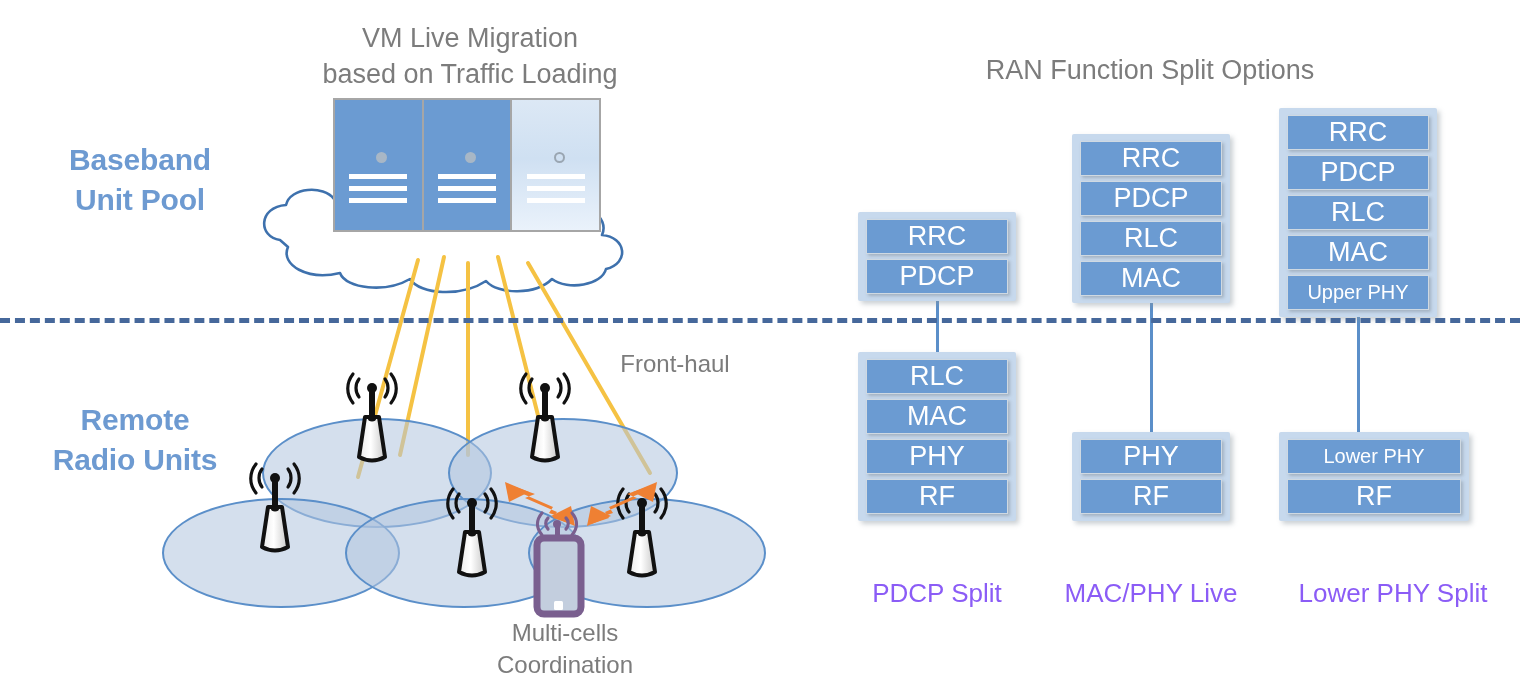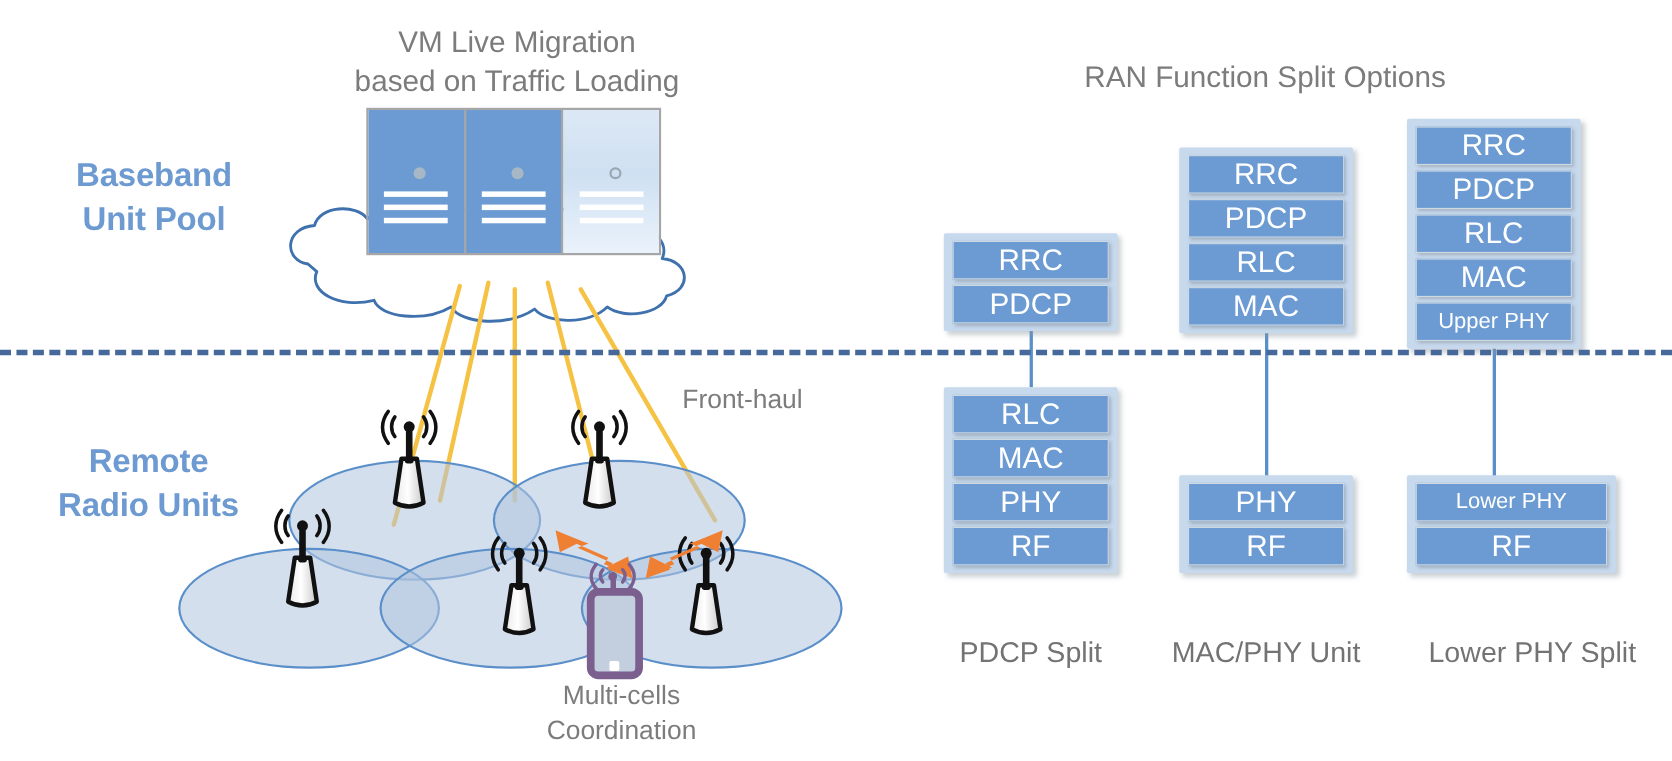--- a/index.html
+++ b/index.html
@@ -15,21 +15,21 @@
     text-align:center;letter-spacing:-0.2px;
   }
   .gray-title{
     color:#7c7c7c;font-size:27px;line-height:36px;text-align:center;
     font-weight:normal;
   }
   .gray-note{
     color:#7c7c7c;font-size:24px;line-height:32px;text-align:center;
   }
   .split-caption{
-    color:#737373;font-size:26px;line-height:30px;text-align:center;
+    color:#8b5cf6;font-size:26px;line-height:30px;text-align:center;
   }
 
   
   .divider{
     left:0;top:318px;width:1520px;height:0;
     border-top:5px dashed #46689b;
   }
 
   
   .rack{left:333px;top:98px;width:268px;height:134px;
@@ -307,21 +307,21 @@
     <div class="layer">PDCP</div>
     <div class="layer">RLC</div>
     <div class="layer">MAC</div>
   </div>
 
   <div class="abs stack" style="left:1072px;top:432px;width:158px;">
     <div class="layer">PHY</div>
     <div class="layer">RF</div>
   </div>
 
-  <div class="abs split-caption" style="left:1042px;top:578px;width:218px;">MAC/PHY Unit</div>
+  <div class="abs split-caption" style="left:1042px;top:578px;width:218px;">MAC/PHY Live</div>
 
   <div class="abs connector" style="left:1357px;top:290px;height:158px;"></div>
 
   <div class="abs stack" style="left:1279px;top:108px;width:158px;">
     <div class="layer">RRC</div>
     <div class="layer">PDCP</div>
     <div class="layer">RLC</div>
     <div class="layer">MAC</div>
     <div class="layer small">Upper PHY</div>
   </div>

